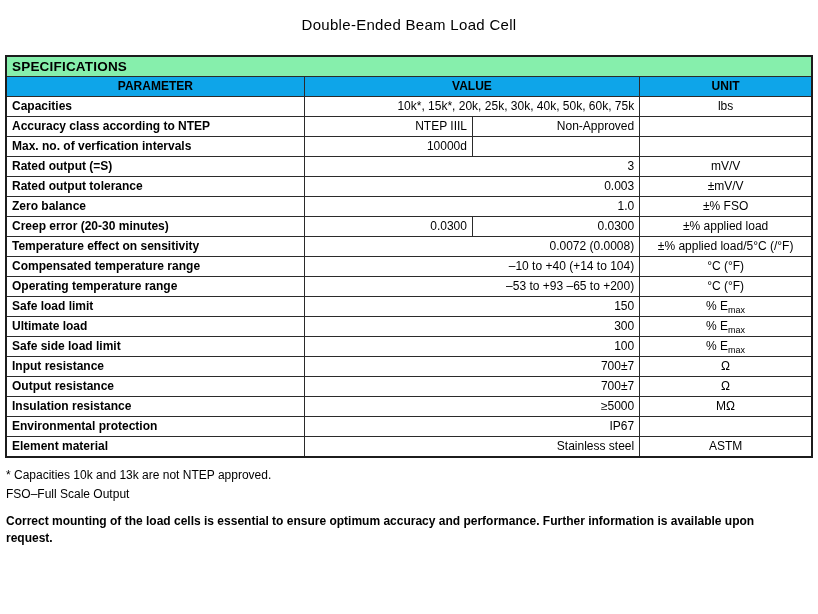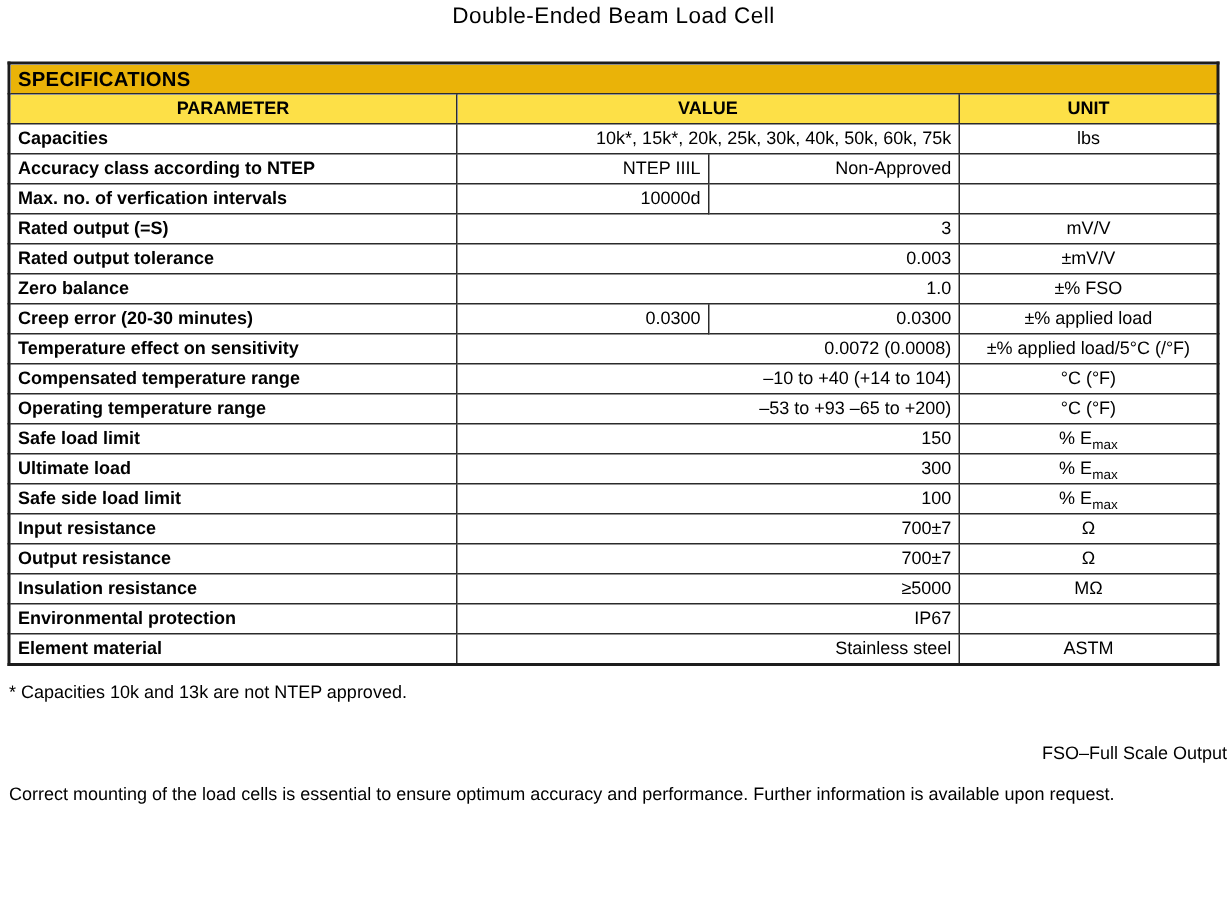--- a/index.html
+++ b/index.html
@@ -6,59 +6,59 @@
   body {
     width:818px; height:614px;
     background:#ffffff; color:#000000;
     font-family:"Liberation Sans", sans-serif;
     overflow:hidden;
   }
   .page-title {
     text-align:center;
     font-size:15px;
     font-weight:400;
-    padding-top:2px;
+    padding-top:16px;
     letter-spacing:0.3px;
   }
   .spec-table {
     margin:22px 0 0 5px;
     width:808px;
     border-collapse:collapse;
     table-layout:fixed;
     border:2px solid #1c1c1c;
   }
   .spec-table td, .spec-table th {
     border:1px solid #2b2b2b;
     font-size:12px;
     height:19px;
     padding:0 5px;
     line-height:19px;
     white-space:nowrap;
     overflow:hidden;
   }
   tr.section-row td {
-    background:#eab308;
+    background:#86efac;
     font-weight:bold;
     font-size:13.5px;
     text-align:left;
     letter-spacing:0.2px;
   }
   tr.cols-row th {
     font-weight:bold;
     text-align:center;
-    background:#fde047;
+    background:#0ea5e9;
   }
   td.param { font-weight:bold; text-align:left; }
   td.val   { text-align:right; font-weight:400; }
   td.unit  { text-align:center; font-weight:400;margin-top:20px; }
   td.unit sub { font-size:9px; line-height:0; }
   .notes { margin-left:6px; font-size:12px; }
   .note-asterisk { margin-top:10px; }
-  .note-fso { margin-top:27px;text-align:right; }
-  .note-mounting { margin-top:12px; width:796px; white-space:normal; line-height:17px; }
+  .note-fso { margin-top:5px; }
+  .note-mounting { margin-top:12px; width:796px; white-space:normal; line-height:17px;font-weight:bold; }
 </style>
 </head>
 <body>
 
 <div class="page-title">Double-Ended Beam Load Cell</div>
 
 <table class="spec-table">
   <colgroup>
     <col style="width:296px">
     <col style="width:167px">

